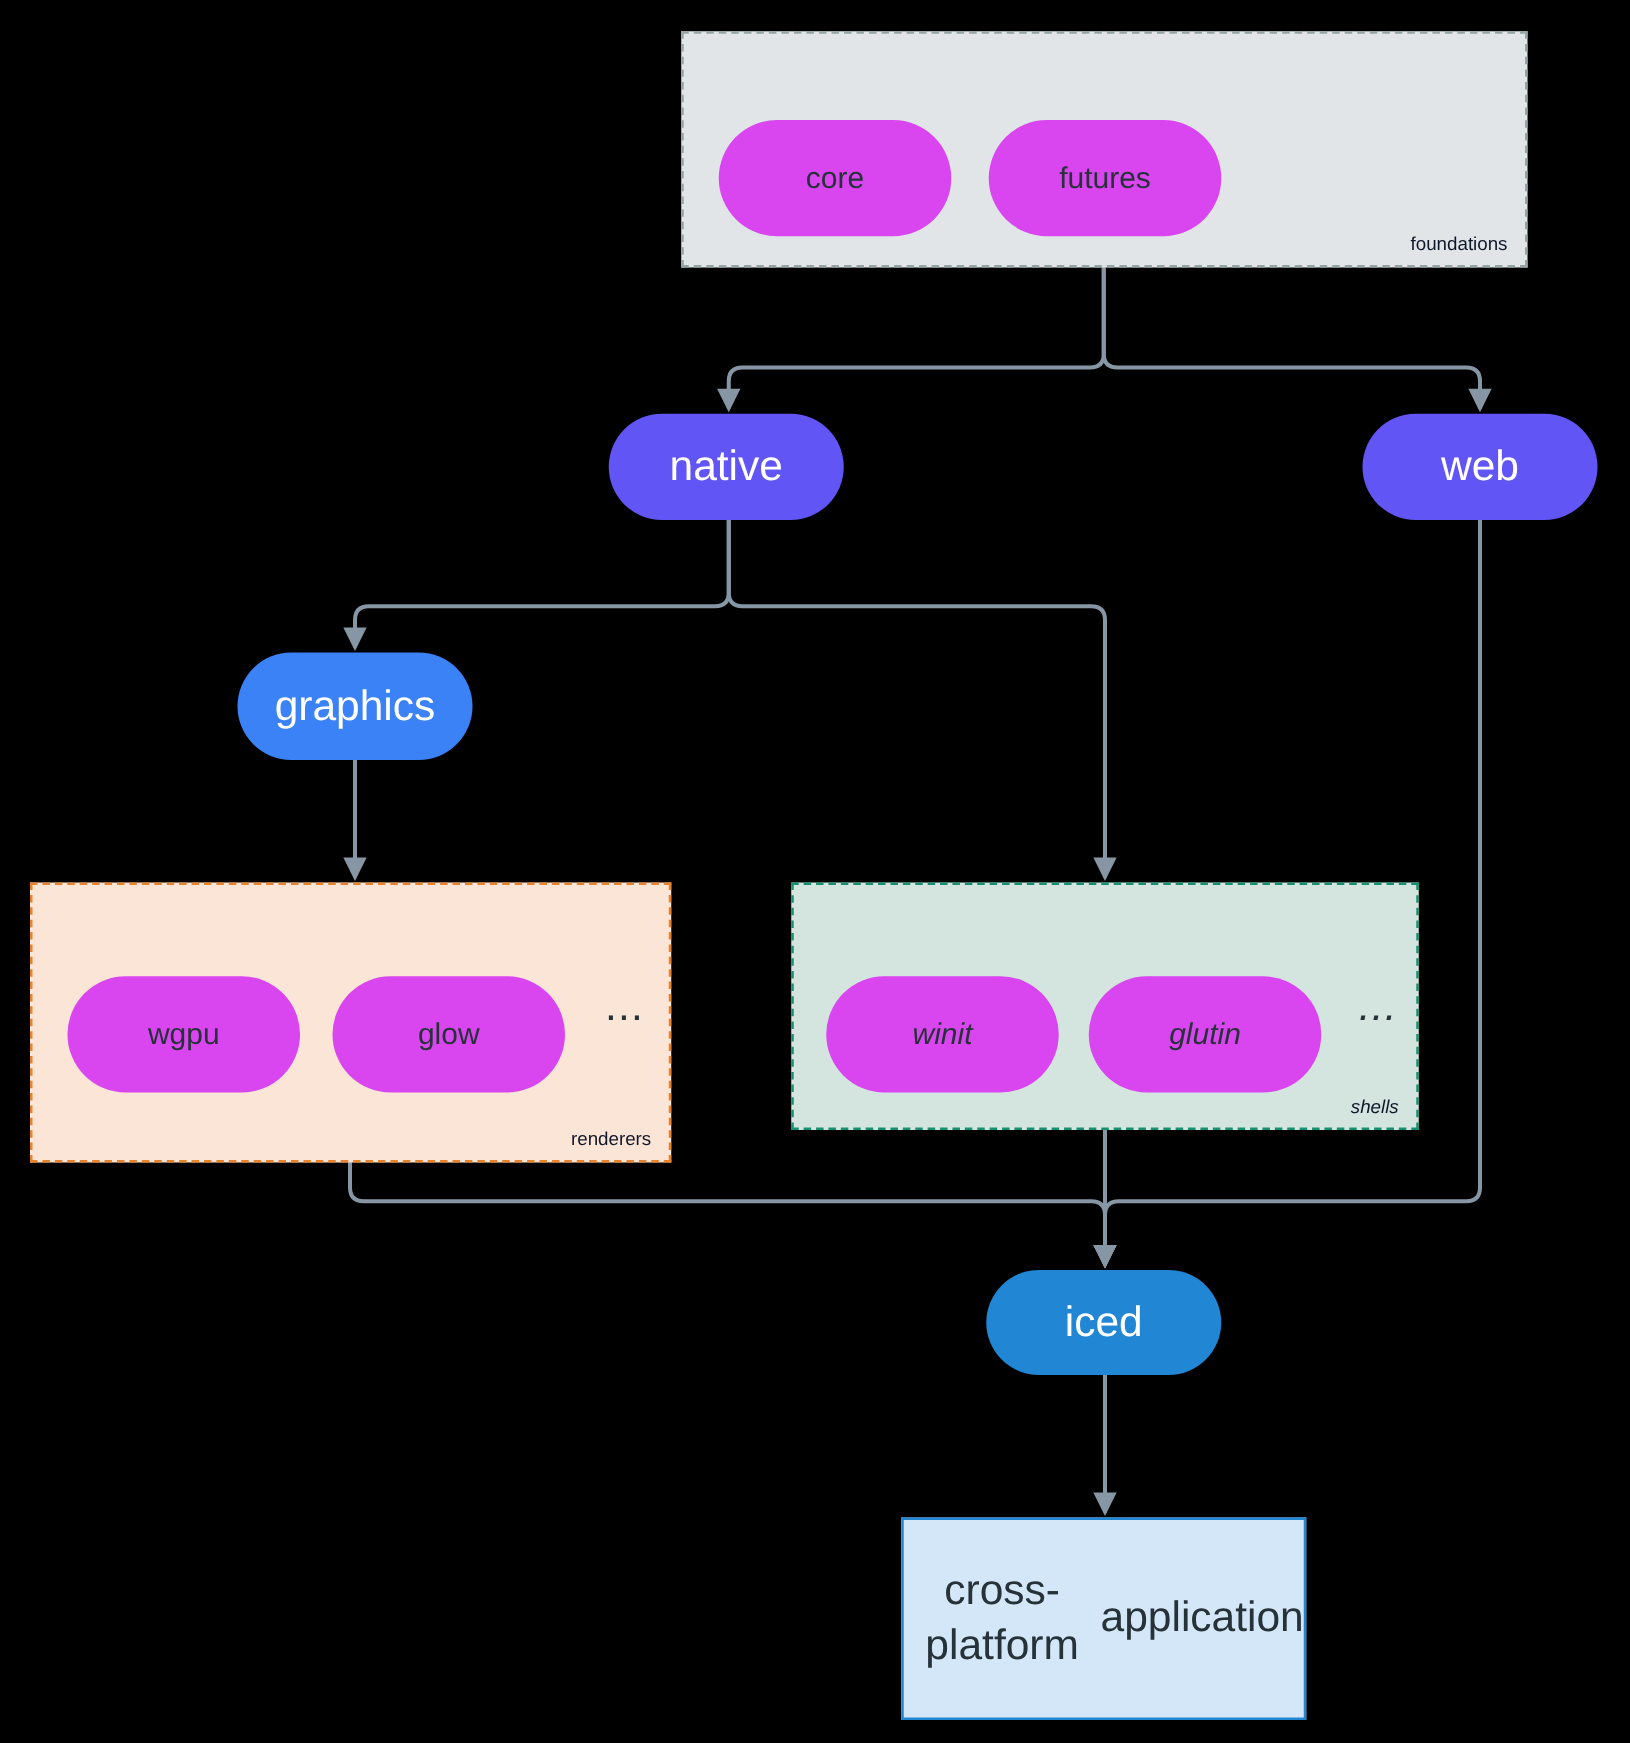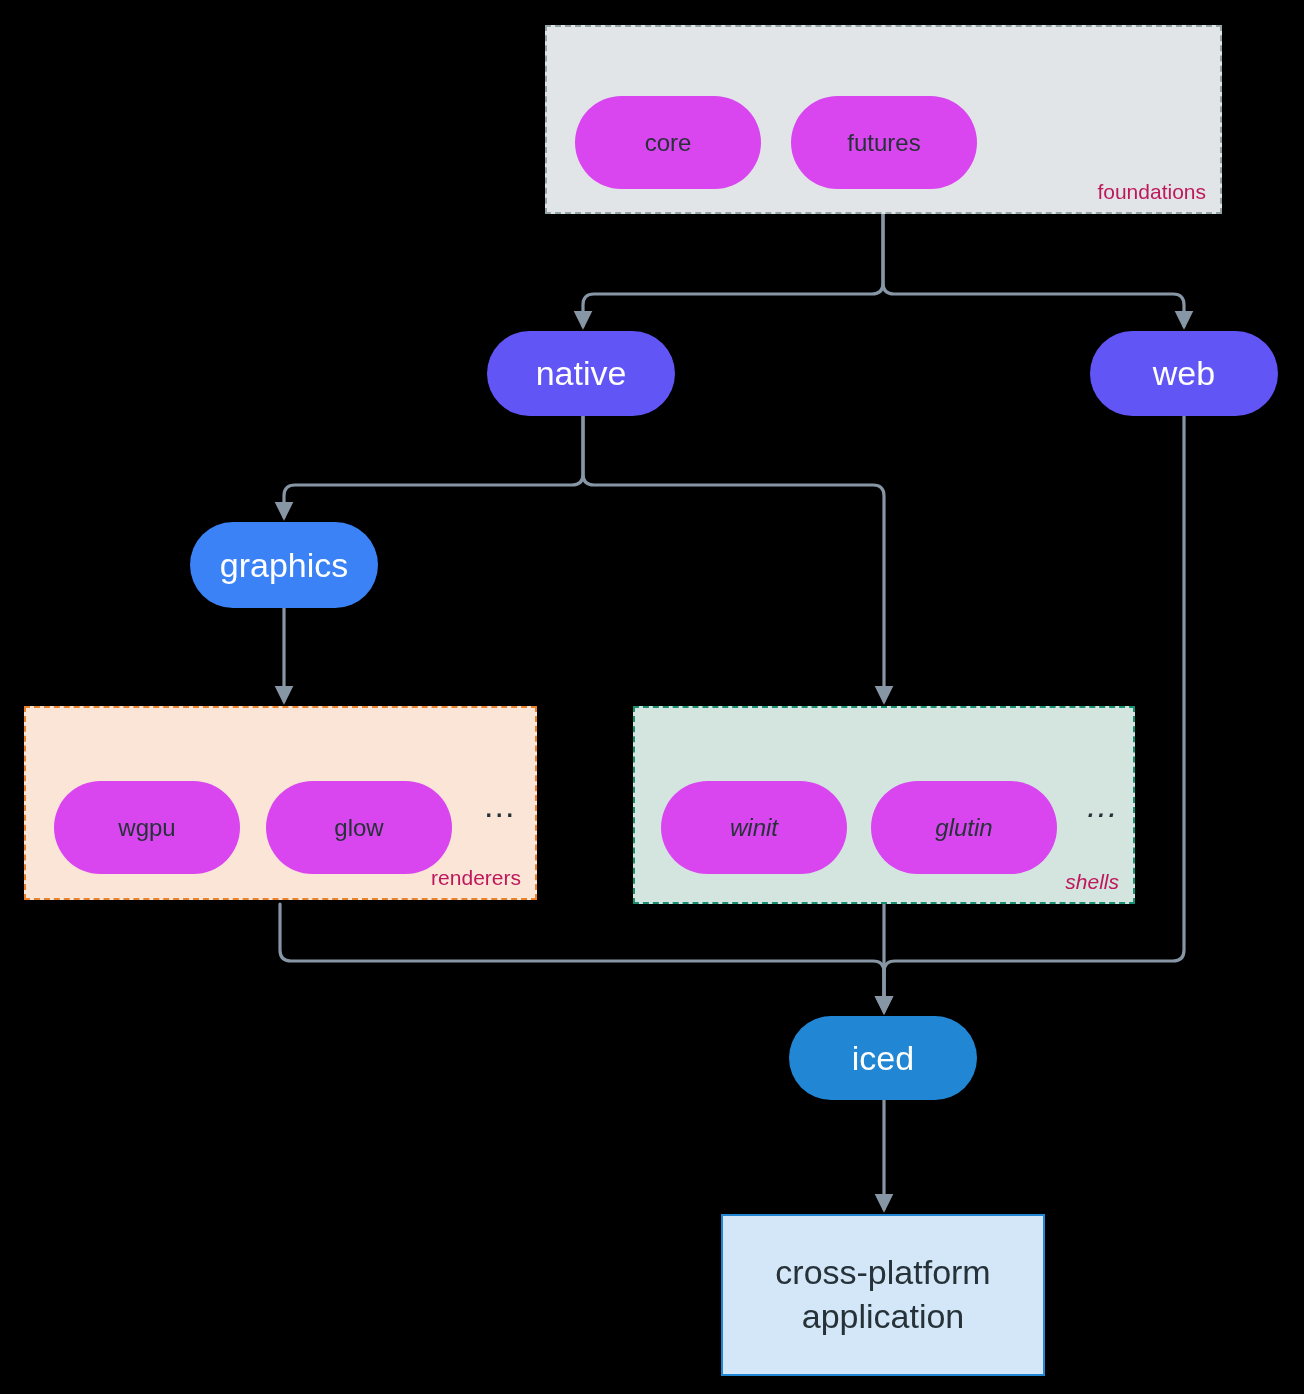--- a/index.html
+++ b/index.html
@@ -28,22 +28,22 @@
   .cluster {
     position: absolute;
     box-sizing: border-box;
     border-width: 2px;
     border-style: dashed;
   }
   .cluster-label {
     position: absolute;
     right: 14px;
     bottom: 8px;
-    font-size: 21px;
-    color: #be185d;
+    font-size: 15px;
+    color: #0f172a;
     white-space: nowrap;
   }
   .cluster-items {
     position: absolute;
     left: 0;
     top: 0;
     display: flex;
     align-items: center;
   }
 
@@ -52,21 +52,21 @@
     width: 677px; height: 189px;
     background: #e1e5e8;
     border-color: #95a5a6;
   }
   #cluster-foundations .cluster-items {
     left: 28px; top: 24px; gap: 30px;
   }
 
   #cluster-renderers {
     left: 24px;  top: 706px;
-    width: 513px; height: 194px;
+    width: 513px; height: 224px;
     background: #fbe5d6;
     border-color: #e8822c;
   }
   #cluster-renderers .cluster-items {
     left: 28px; top: 28px; gap: 26px;
   }
 
   #cluster-shells {
     left: 633px; top: 706px;
     width: 502px; height: 198px;
@@ -137,21 +137,20 @@
 
   
   #node-application {
     position: absolute;
     left: 721px; top: 1214px;
     width: 324px; height: 162px;
     box-sizing: border-box;
     background: #d3e7f8;
     border: 2px solid #2186d4;
     display: flex;
-    flex-direction: column;
     align-items: center;
     justify-content: center;
     font-size: 34px;
     line-height: 1.28;
     color: #263238;
     text-align: center;
   }
 </style>
 </head>
 <body>

